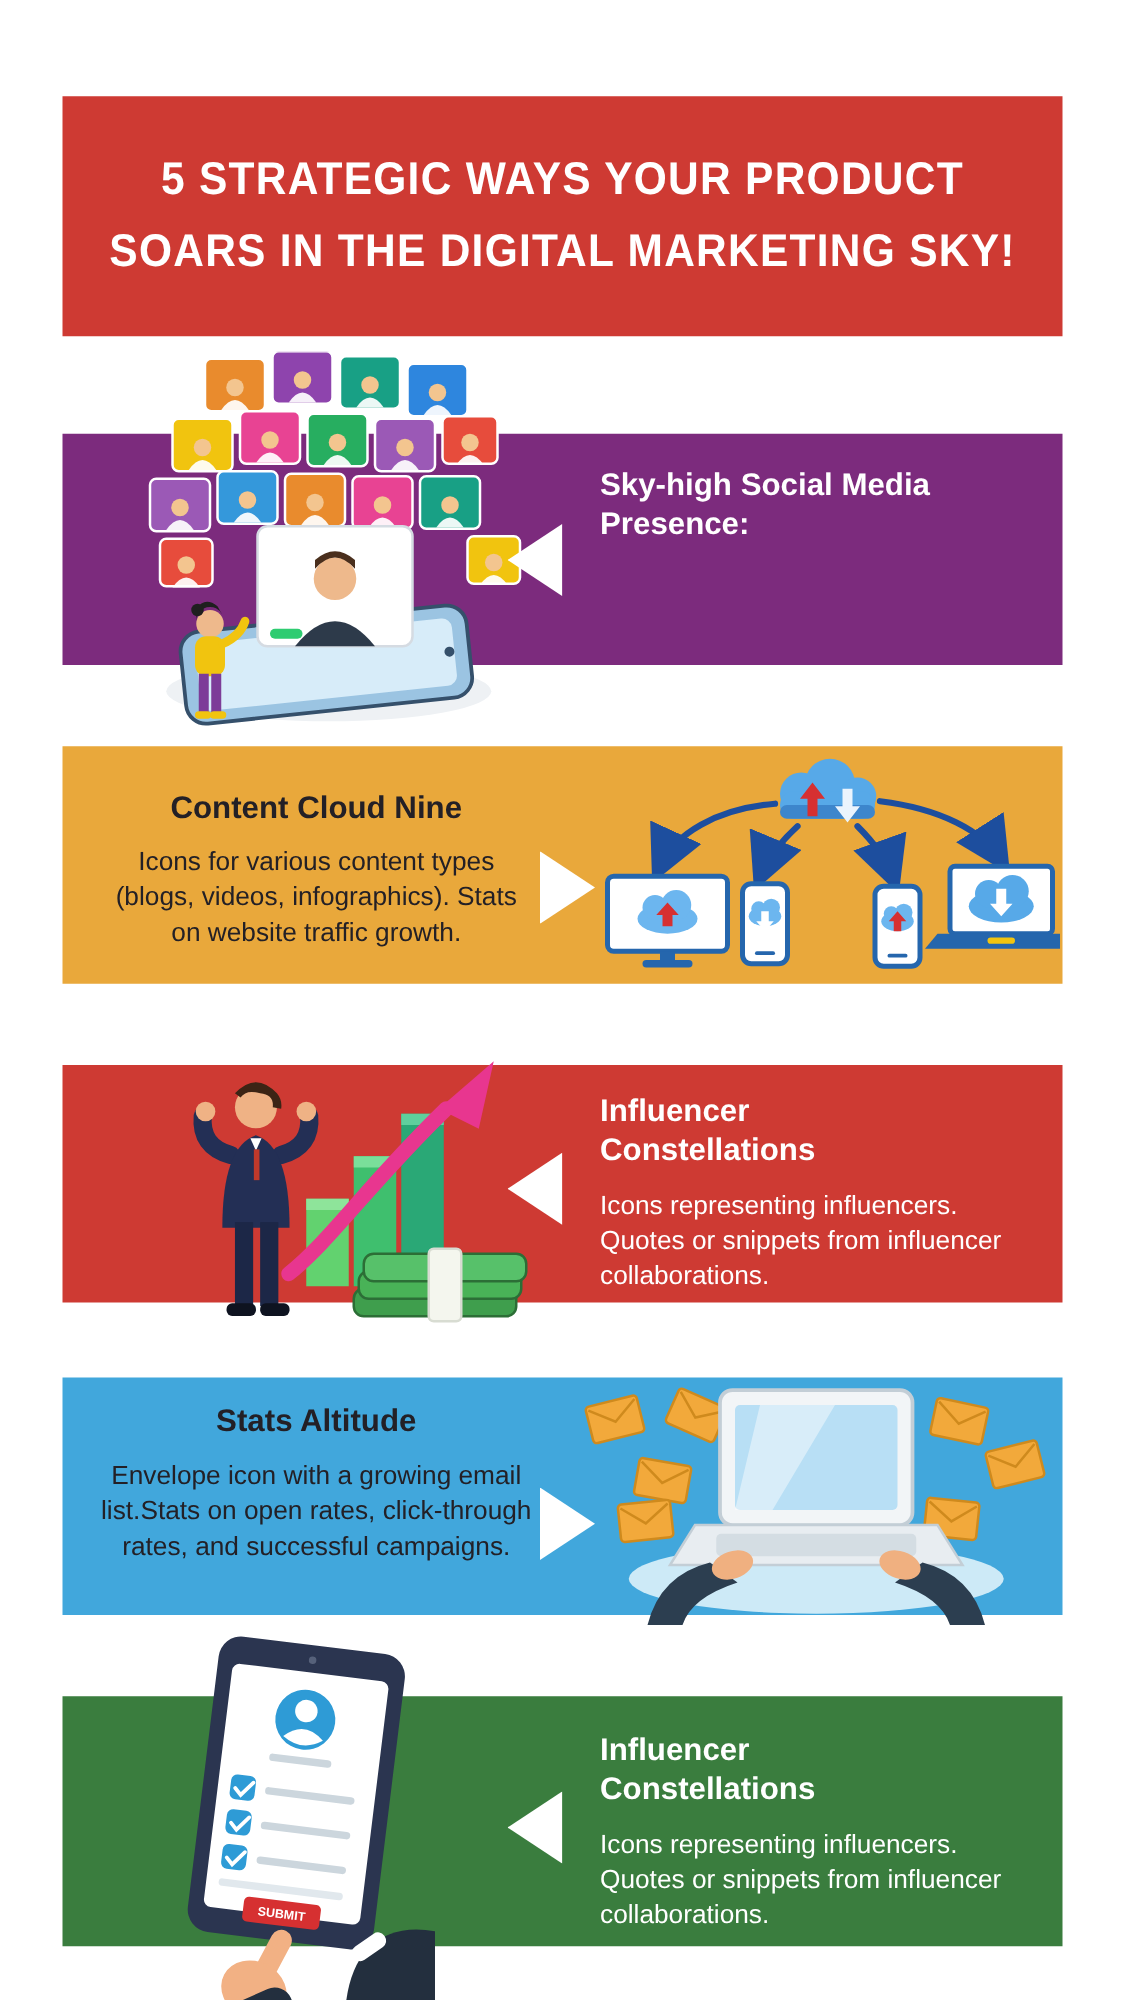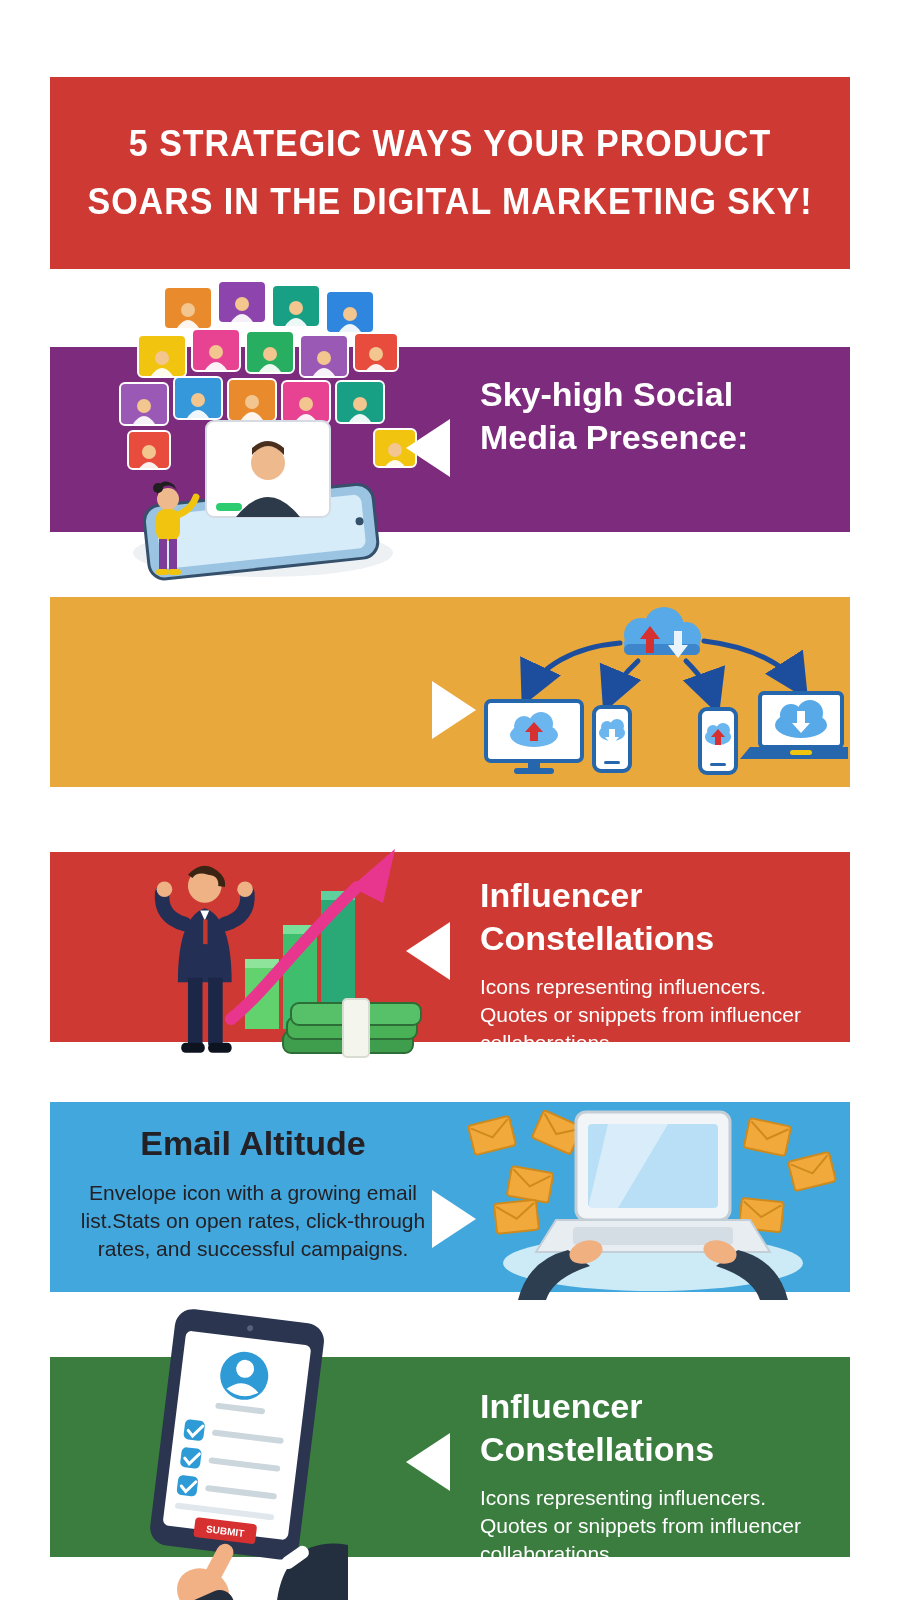--- a/index.html
+++ b/index.html
@@ -14,21 +14,21 @@
   .header-line { color:#ffffff; font-size:34px; font-weight:800; letter-spacing:1px;
     text-transform:uppercase; line-height:1.7; transform:scaleY(1.08); }
 
   #s1 { top:310px; height:185px; background:#7c2b7d; }
   #s2 { top:560px; height:190px; background:#e9a83b; }
   #s3 { top:815px; height:190px; background:#ce3a33; }
   #s4 { top:1065px; height:190px; background:#41a7dc; }
   #s5 { top:1320px; height:200px; background:#3a7d3e; }
 
   .sec-text { position:absolute; }
-  .sec-title { font-size:34px; font-weight:800; line-height:1.25; margin-bottom:14px; }
+  .sec-title { font-size:25px; font-weight:800; line-height:1.25; margin-bottom:14px; }
   .sec-body  { font-size:21px; line-height:1.34; }
   .text-light { color:#ffffff; }
   .text-dark  { color:#232026; }
 
   #s1 .sec-text { left:430px; top:26px; width:352px; }
   #s1 .sec-title { max-width:270px; }
   #s3 .sec-text { left:430px; top:22px; width:352px; }
   #s3 .sec-title { max-width:240px; }
   #s5 .sec-text { left:430px; top:28px; width:352px; }
   #s5 .sec-title { max-width:240px; }
@@ -133,20 +133,24 @@
         <rect x="100" y="288" width="13" height="6" rx="3" fill="#f1c40f"></rect>
       </svg>
     </div>
     <div class="arrow left"></div>
     <div class="sec-text text-light">
       <div class="sec-title">Sky-high Social Media Presence:</div>
     </div>
   </div>
 
   <div class="band" id="s2">
+    <div class="sec-text text-dark">
+      <div class="sec-title">Content Cloud Nine</div>
+      <div class="sec-body">Icons for various content types (blogs, videos, infographics). Stats on website traffic growth.</div>
+    </div>
     <div class="arrow right"></div>
     <div class="illus">
       <svg viewBox="0 0 370 180" width="370" height="180">
         <defs>
           <marker id="ah2" markerWidth="9" markerHeight="9" refX="6" refY="4.5" orient="auto">
             <path d="M0 0 L9 4.5 L0 9 Z" fill="#1d4e9e"></path>
           </marker>
         </defs>
 
         <circle cx="163" cy="30" r="17" fill="#57a9e8"></circle>
@@ -237,21 +241,21 @@
     </div>
     <div class="arrow left"></div>
     <div class="sec-text text-light">
       <div class="sec-title">Influencer Constellations</div>
       <div class="sec-body">Icons representing influencers. Quotes or snippets from influencer collaborations.</div>
     </div>
   </div>
 
   <div class="band" id="s4">
     <div class="sec-text text-dark">
-      <div class="sec-title">Email Altitude</div>
+      <div class="sec-title">Stats Altitude</div>
       <div class="sec-body">Envelope icon with a growing email list.Stats on open rates, click-through rates, and successful campaigns.</div>
     </div>
     <div class="arrow right"></div>
     <div class="illus">
       <svg viewBox="0 0 390 200" width="390" height="200">
         <defs>
           <g id="env">
             <rect width="42" height="30" rx="3" fill="#f2a93b" stroke="#cf8a1d" stroke-width="2"></rect>
             <path d="M2 3 L21 17 L40 3" fill="none" stroke="#cf8a1d" stroke-width="2"></path>
           </g>

